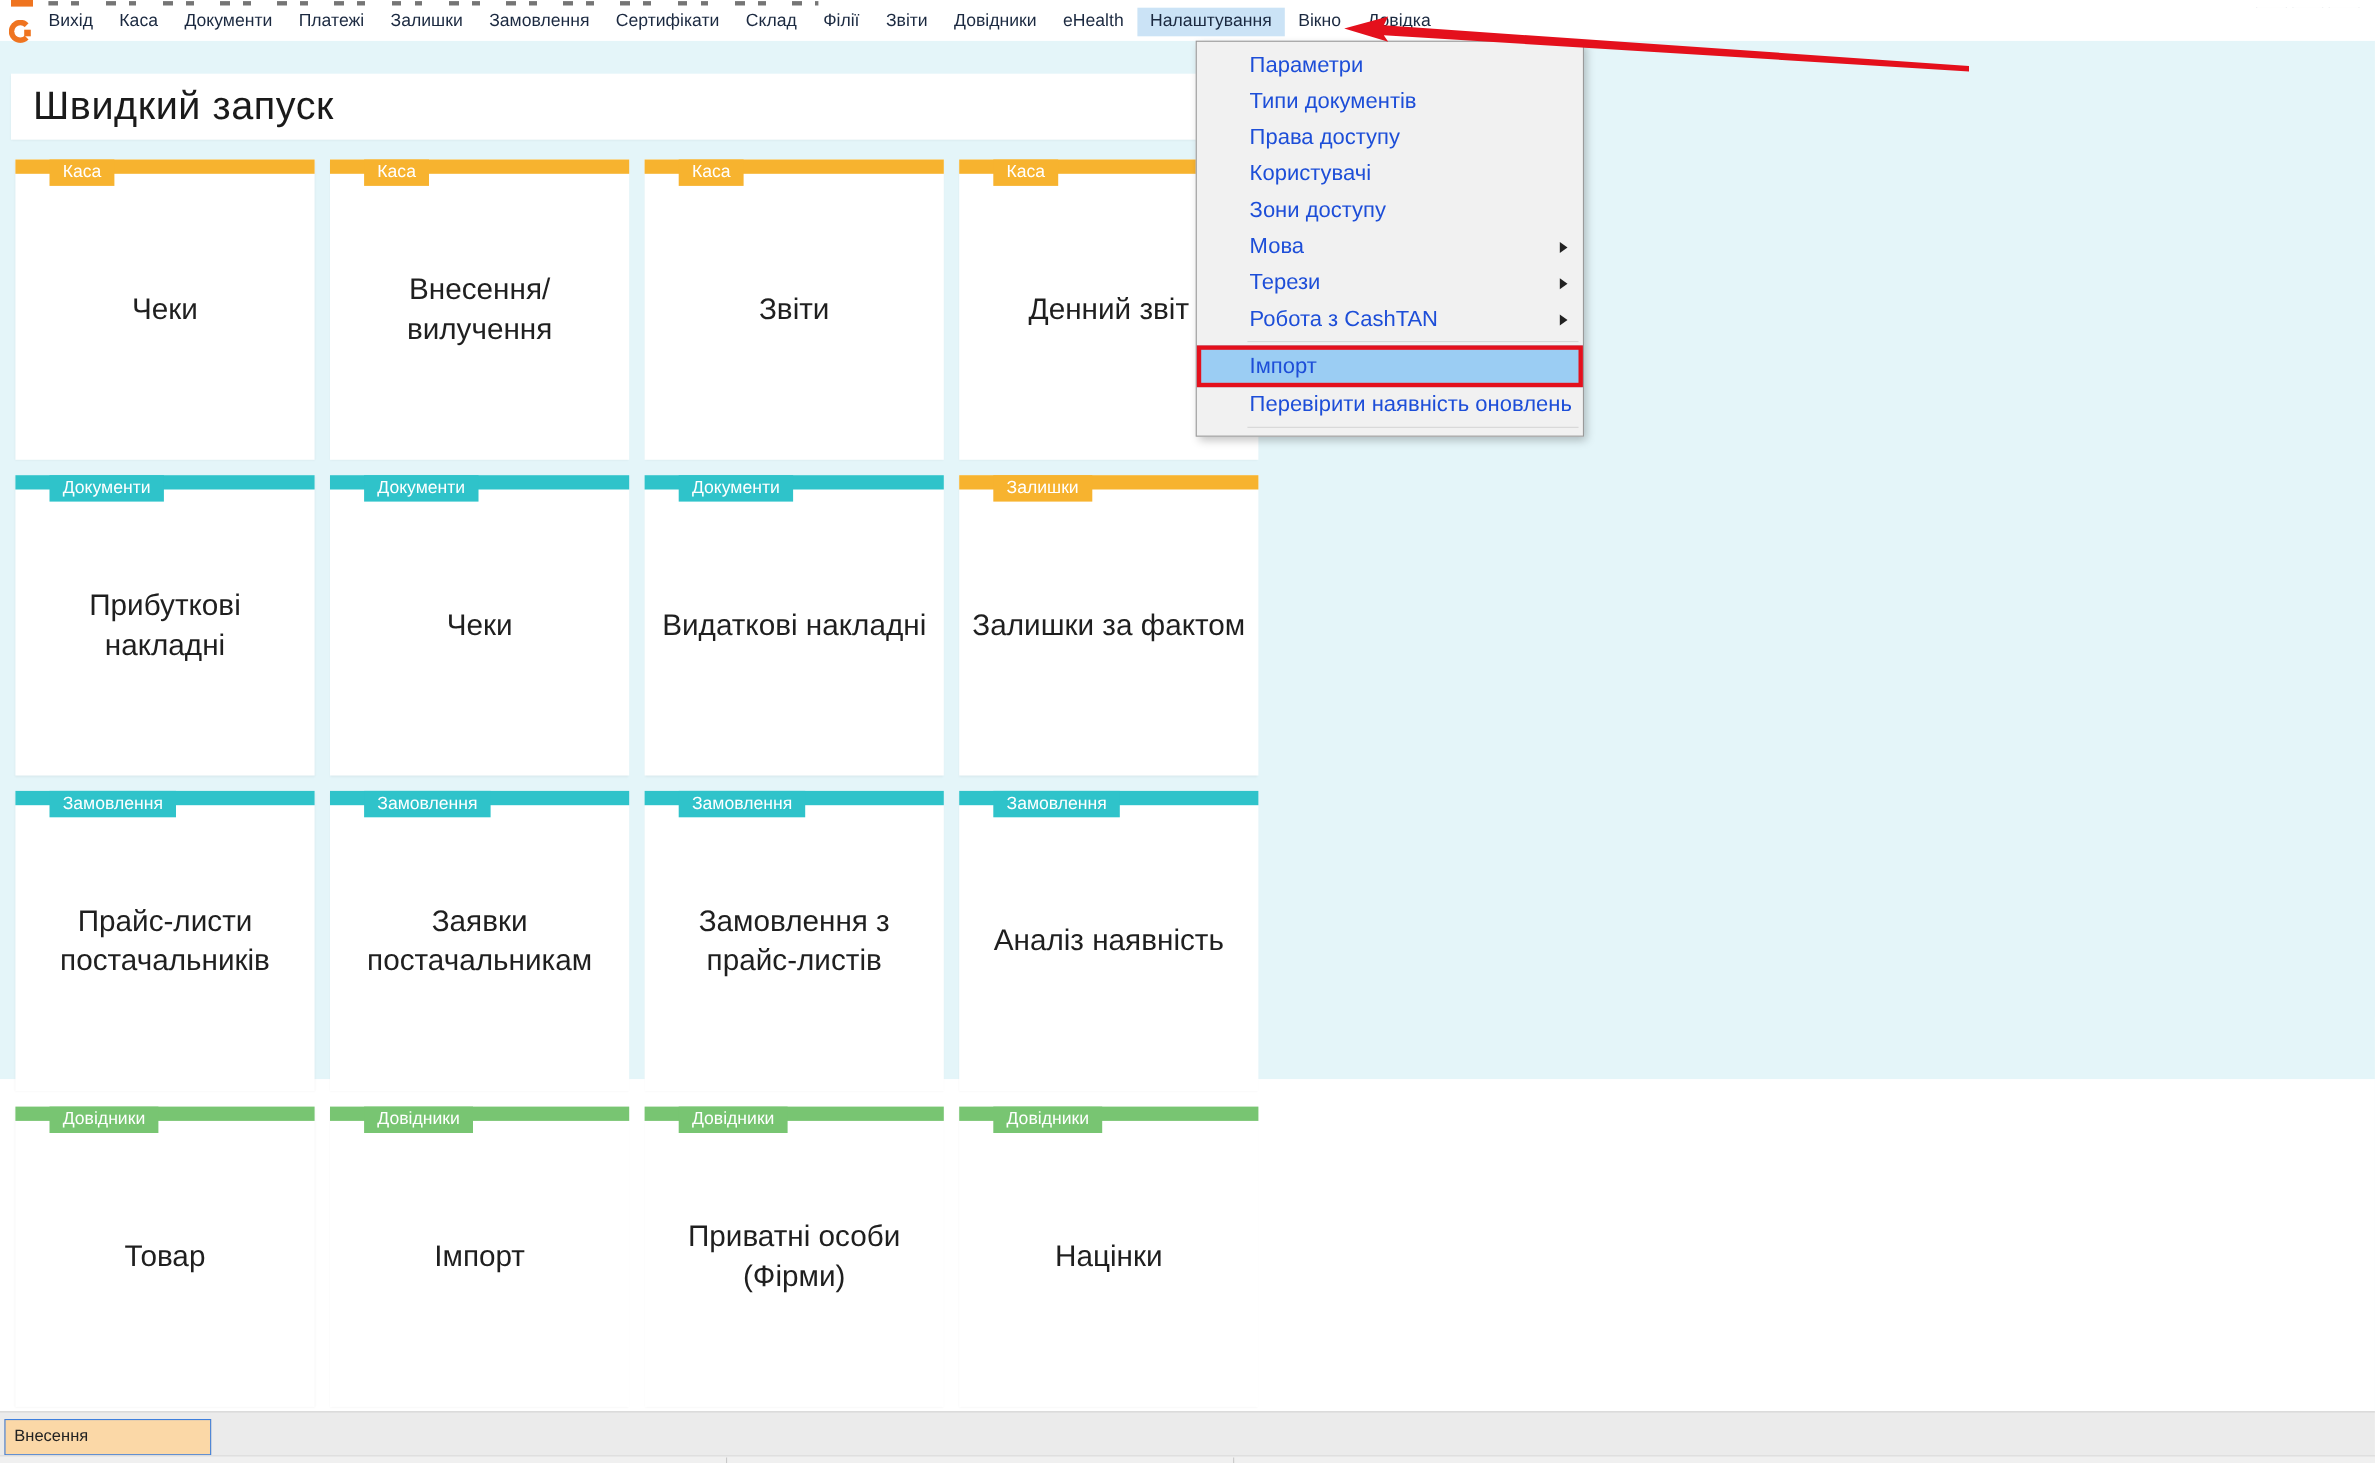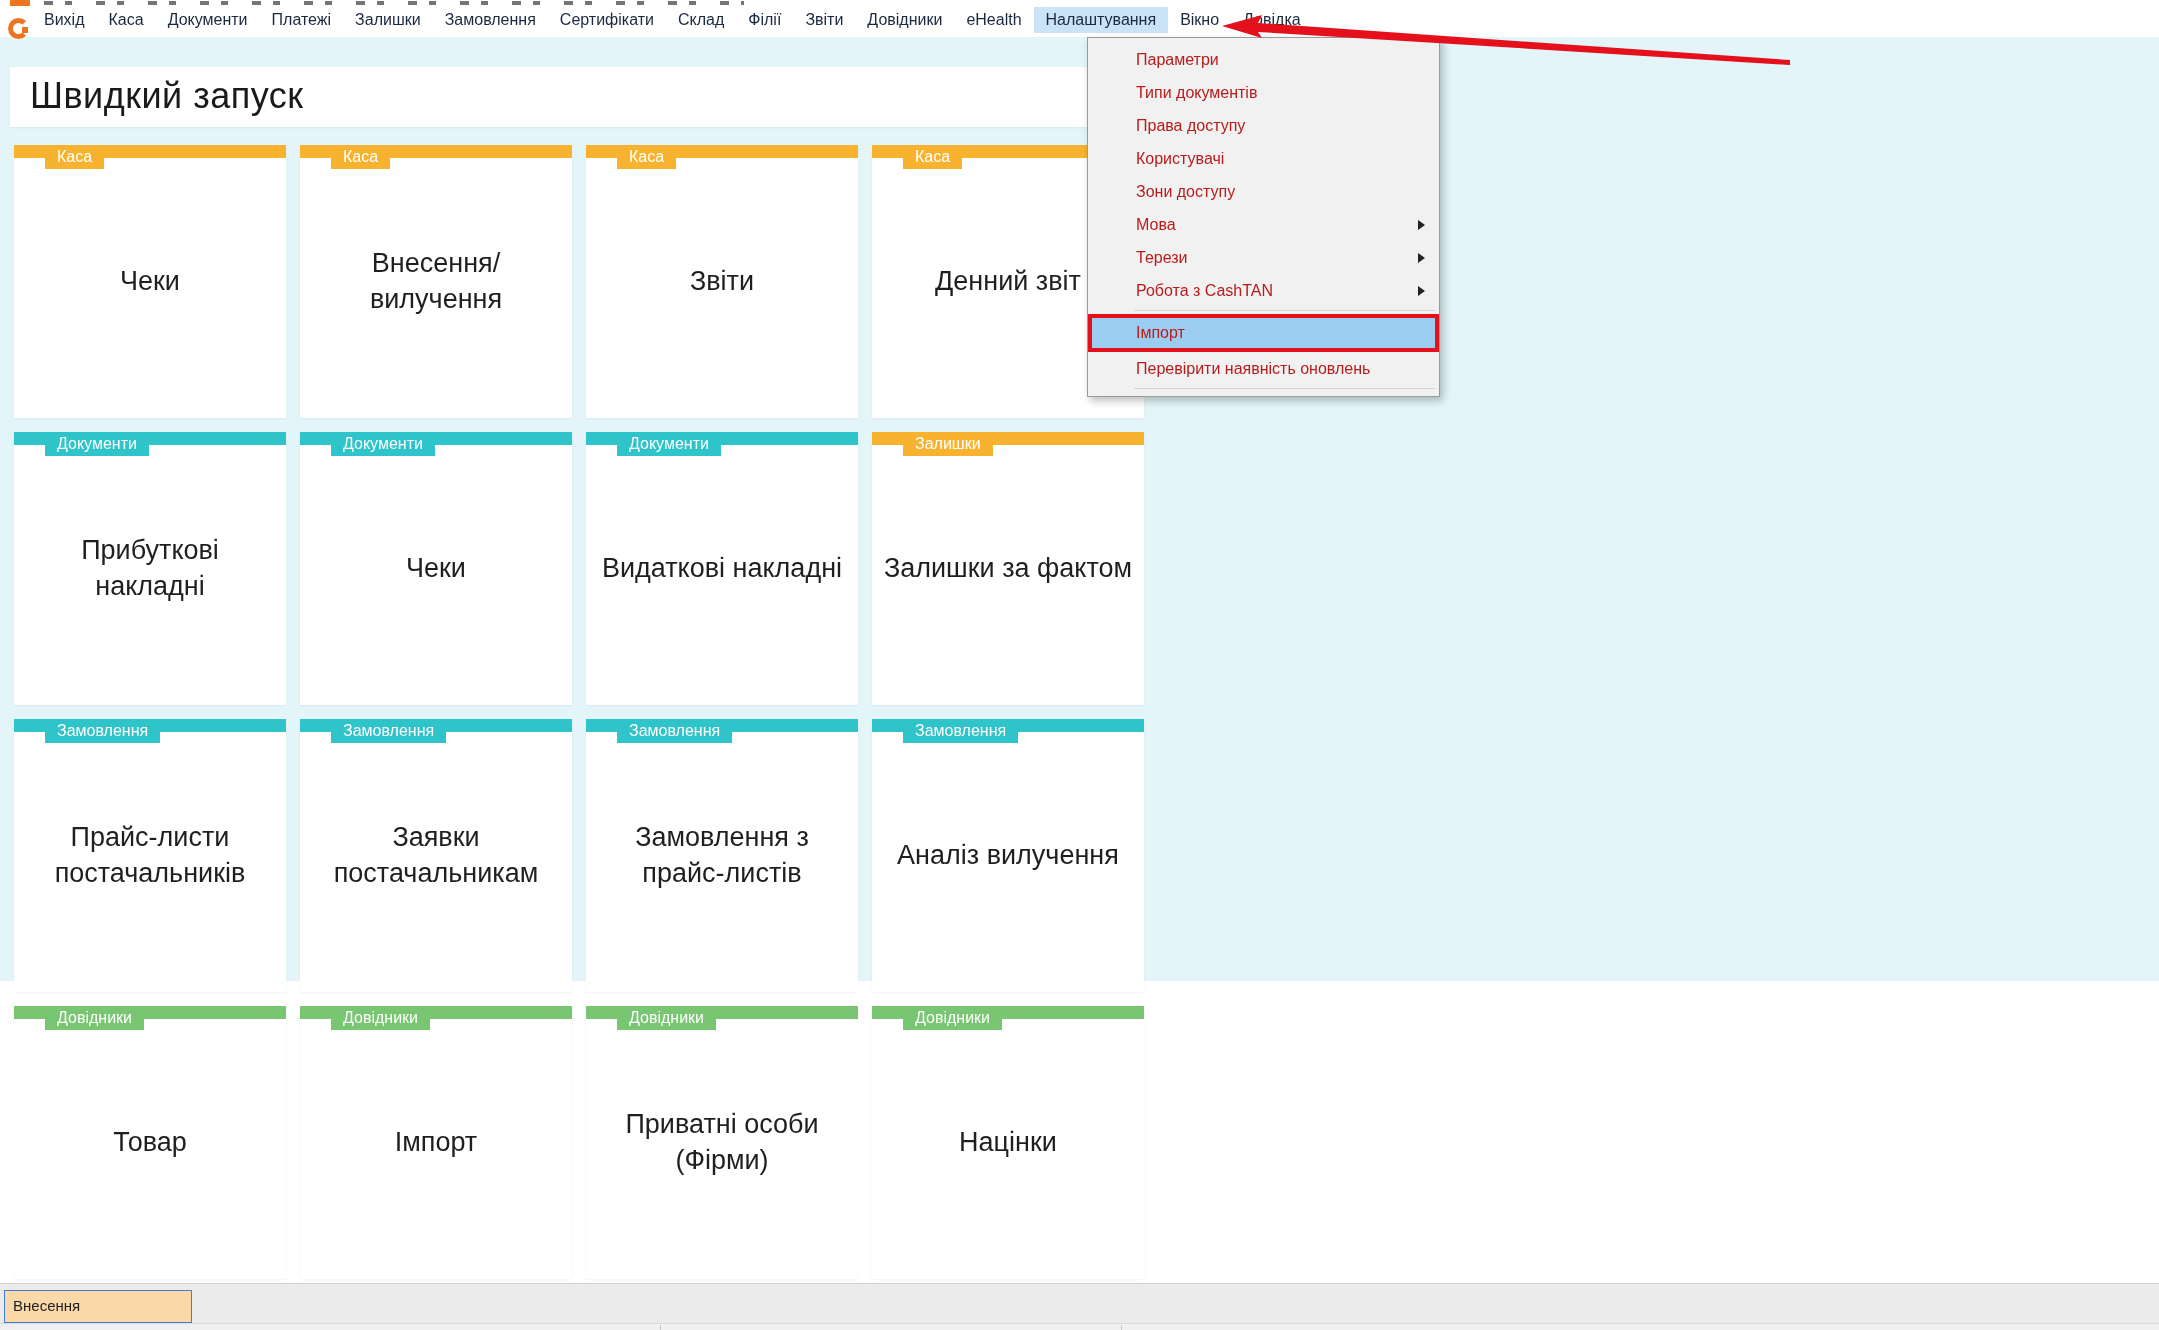--- a/index.html
+++ b/index.html
@@ -40,21 +40,21 @@
   .tile-label{position:absolute;inset:0;display:flex;align-items:center;justify-content:center;
     text-align:center;font-size:27px;line-height:1.3;color:#1f1f1f;padding:0 10px;word-break:break-word;}
   .cat-amber{background:var(--amber);}
   .cat-teal{background:var(--teal);}
   .cat-green{background:var(--green);}
   
   .dropdown{position:absolute;left:1087px;top:37px;width:353px;background:#f1f1f1;
     border:1px solid #9a9a9a;box-shadow:3px 4px 8px rgba(0,0,0,.25);
     padding:5px 0 4px 0;box-sizing:border-box;z-index:30;}
   .menu-item{position:relative;height:33px;display:flex;align-items:center;
-    padding-left:48px;font-size:16px;color:#b91c1c;cursor:pointer;}
+    padding-left:48px;font-size:20px;color:#1d4ed8;cursor:pointer;}
   .submenu-arrow{position:absolute;right:14px;top:50%;transform:translateY(-50%);
     width:0;height:0;border-left:7px solid #222;border-top:5px solid transparent;border-bottom:5px solid transparent;}
   .menu-sep{height:1px;background:#d6d6d6;margin:3px 4px 3px 46px;}
   .menu-item.highlighted{height:38px;background:var(--item-highlight);
     border:4px solid var(--annotation-red);box-sizing:border-box;padding-left:44px;}
   
   .arrow-svg{position:absolute;left:0;top:0;width:2159px;height:130px;z-index:40;pointer-events:none;}
   
   .footer{position:absolute;left:0;top:1283px;width:100%;height:47px;background:#ebebeb;
     border-top:1px solid #d2d2d2;box-sizing:border-box;z-index:6;}
@@ -166,21 +166,21 @@
       <div class="tile-label">Заявки постачальникам</div>
     </div>
     <div class="tile">
       <div class="tile-bar cat-teal"></div>
       <div class="tile-badge cat-teal">Замовлення</div>
       <div class="tile-label">Замовлення з прайс-листів</div>
     </div>
     <div class="tile">
       <div class="tile-bar cat-teal"></div>
       <div class="tile-badge cat-teal">Замовлення</div>
-      <div class="tile-label">Аналіз вилучення</div>
+      <div class="tile-label">Аналіз наявність</div>
     </div>
 
     <div class="tile">
       <div class="tile-bar cat-green"></div>
       <div class="tile-badge cat-green">Довідники</div>
       <div class="tile-label">Товар</div>
     </div>
     <div class="tile">
       <div class="tile-bar cat-green"></div>
       <div class="tile-badge cat-green">Довідники</div>

